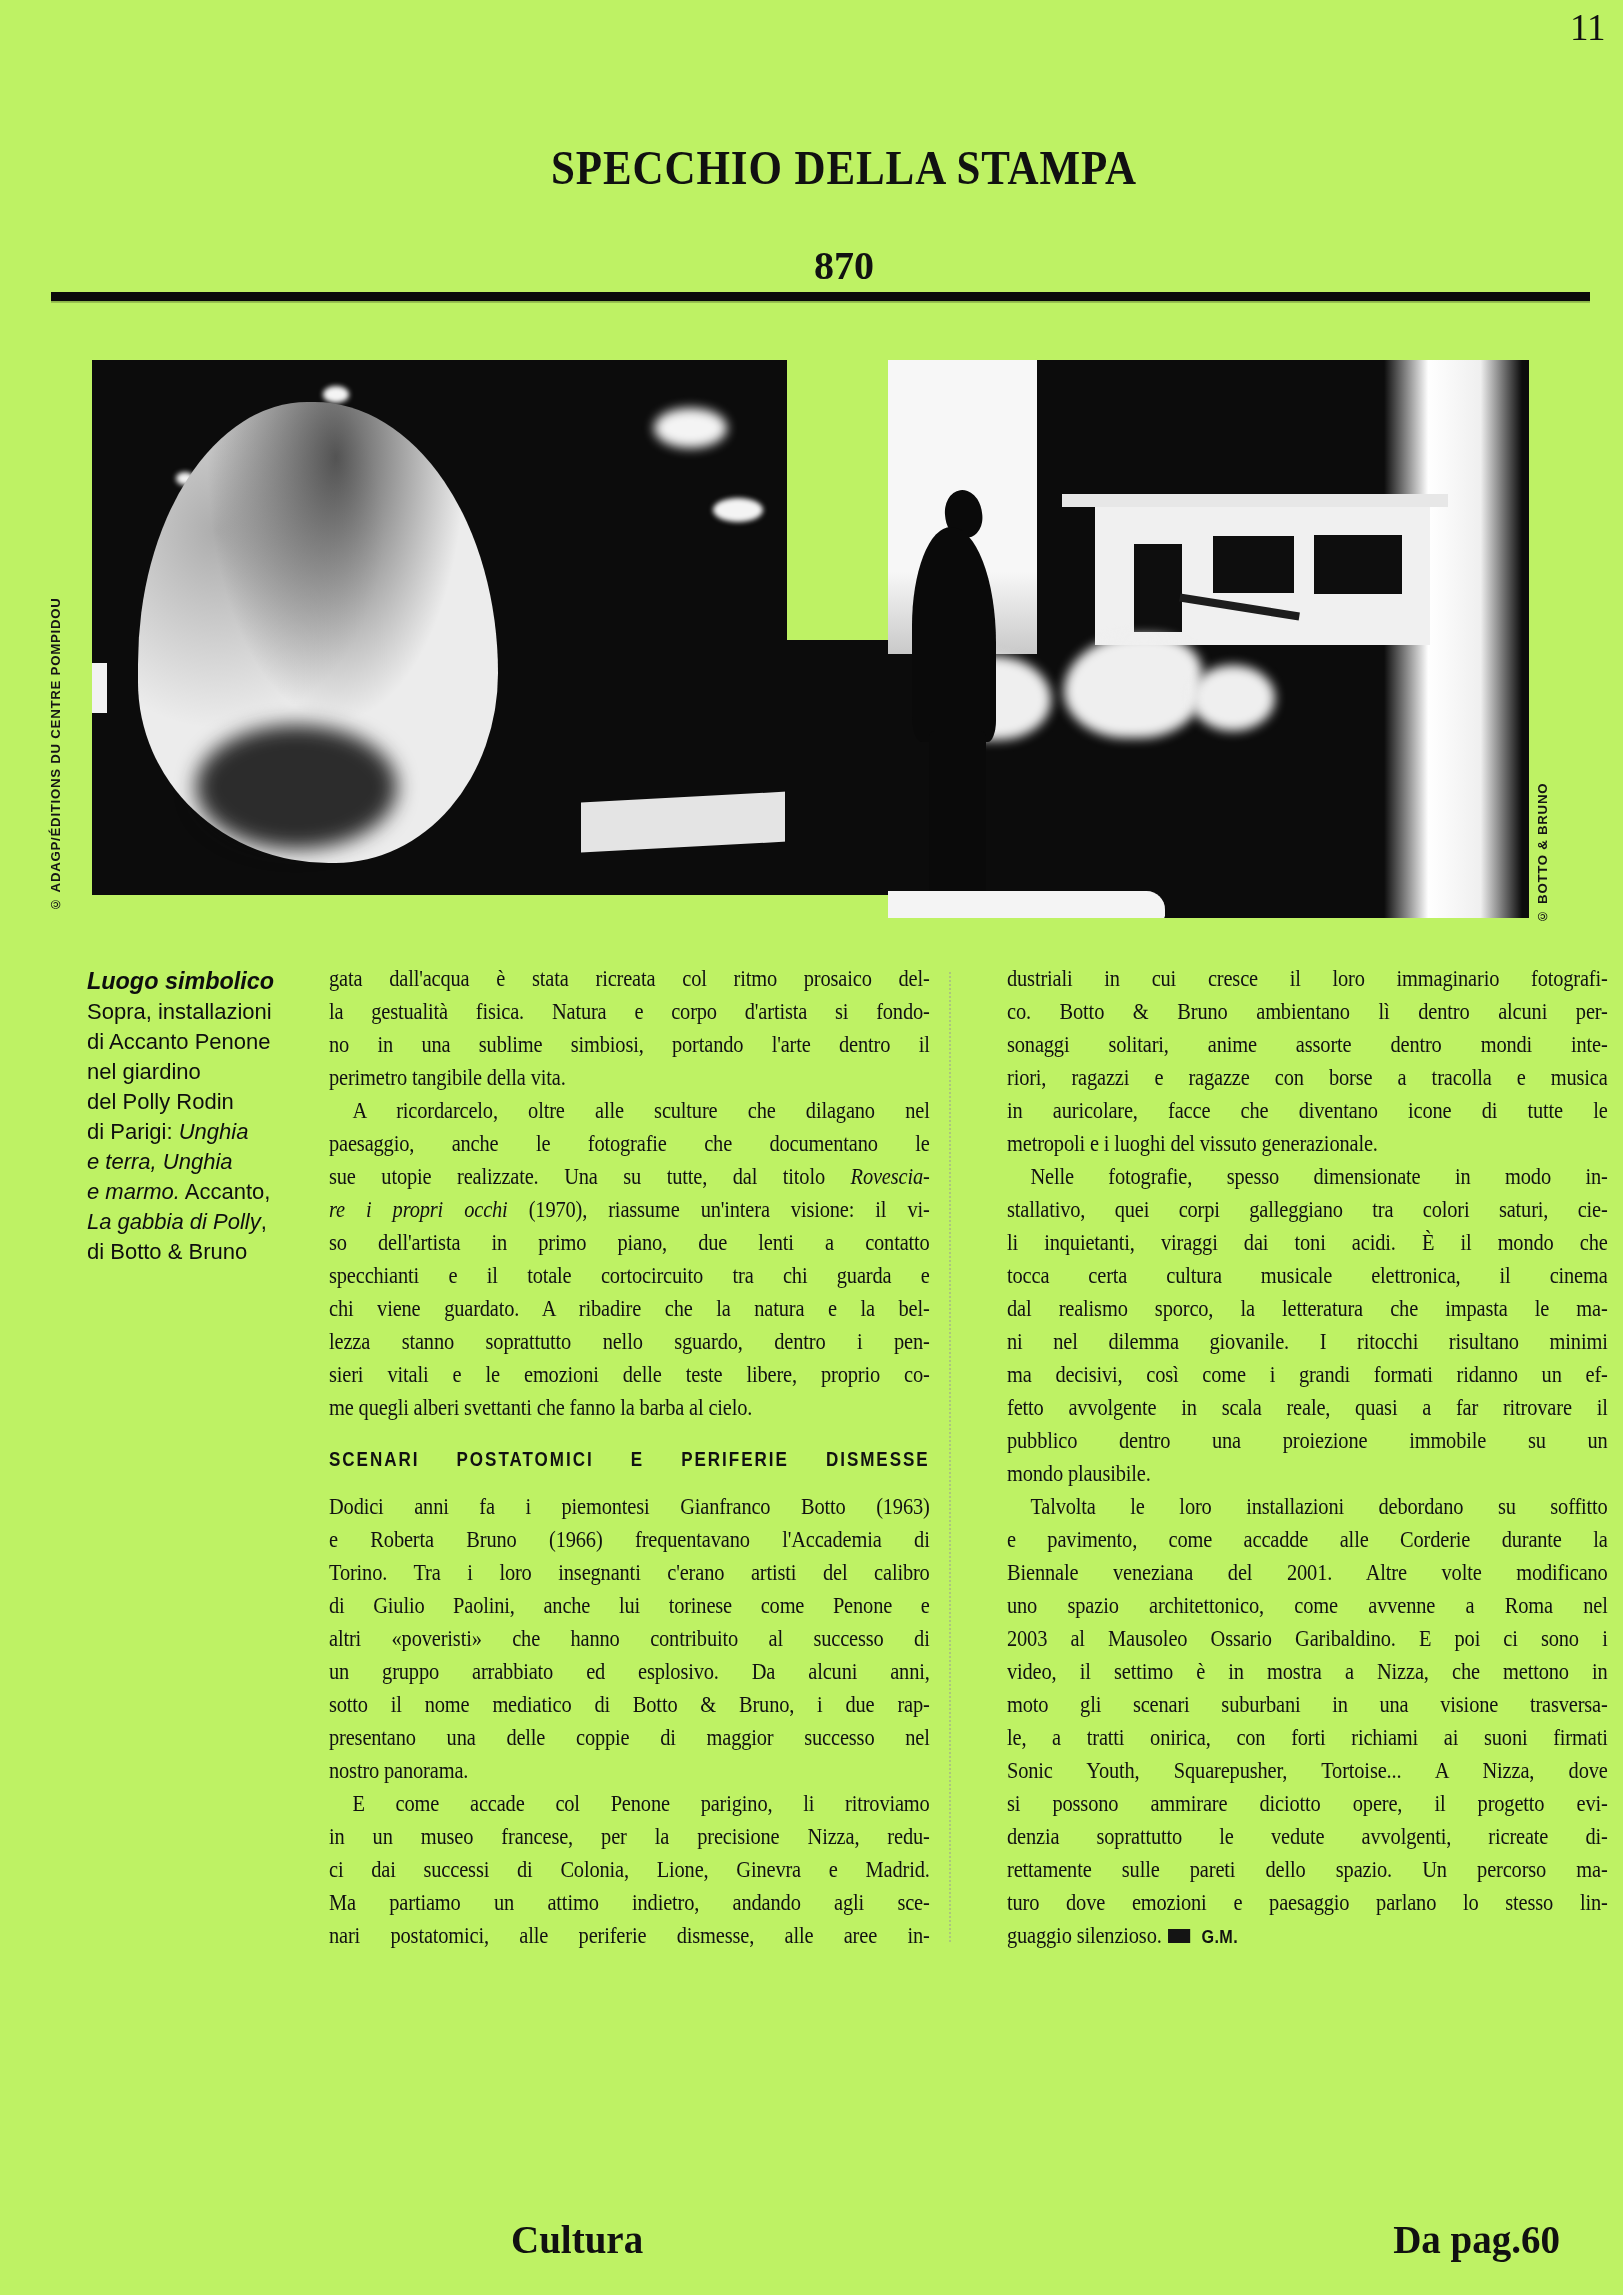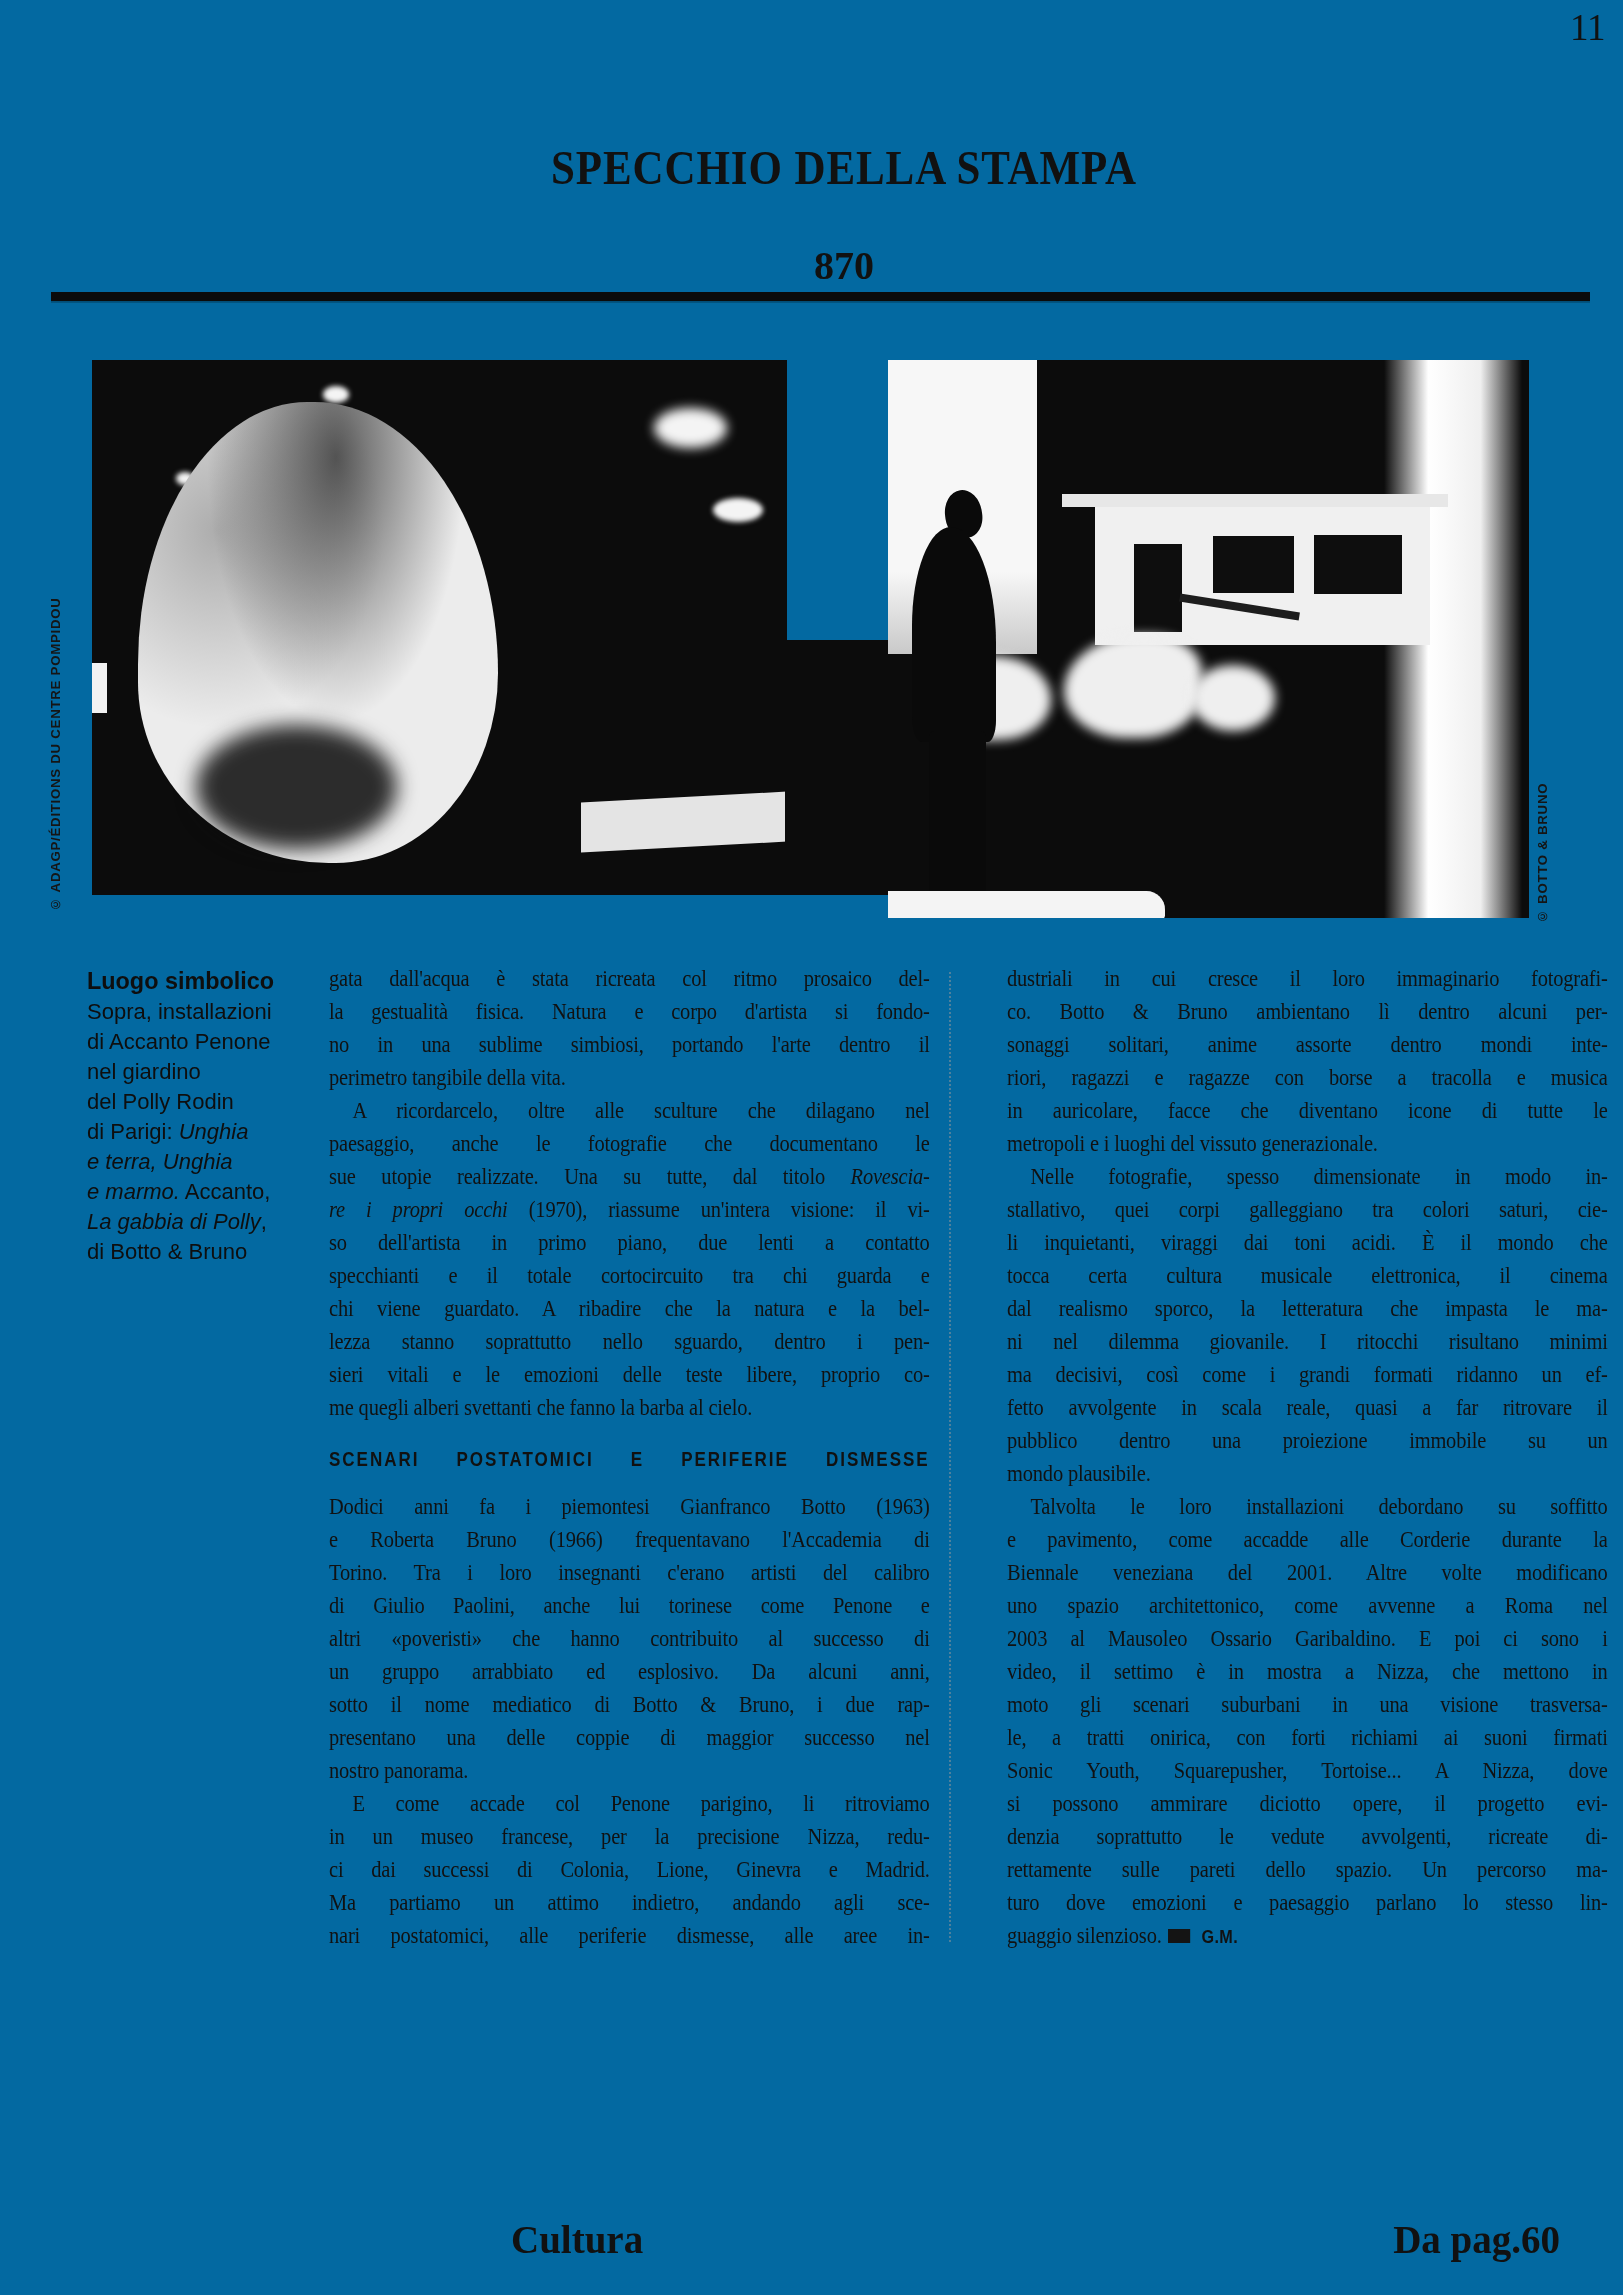--- a/index.html
+++ b/index.html
@@ -1,18 +1,18 @@
 <!DOCTYPE html>
 <html style="font-size:14.7px"><head>
 <meta charset="utf-8">
 <style>
   html,body{margin:0;padding:0;background:#888;}
   .page{
     position:relative;width:1624px;height:2296px;margin:0 auto;
-    background:#0369a1;color:#111;overflow:hidden;
+    background:#bef264;color:#111;overflow:hidden;
     font-family:"Liberation Serif", serif;
   }
   
   .page-number{position:absolute;top:9.2px;right:18.4px;font-size:37px;line-height:1;}
   .hdr{position:absolute;left:64px;right:0;text-align:center;font-weight:bold;}
   .hdr-date{top:55px;font-size:40px;letter-spacing:0.9px;}
   .hdr-masthead{top:140px;font-size:43px;letter-spacing:0.9px;transform:scaleY(1.12);transform-origin:top center;}
   .hdr-issue{top:242px;font-size:40px;}
   .rule{position:absolute;top:292px;left:51px;width:1539px;height:9.2px;background:#0b0b0b;box-shadow:0 1.8px 0 rgba(0,0,0,.25);}
   
@@ -58,21 +58,21 @@
   .pr-bottom-band{position:absolute;left:0;top:531px;width:277px;height:27.5px;background:#f4f4f4;border-radius:0 18.4px 3.7px 0;}
   
   .vcredit{position:absolute;writing-mode:vertical-rl;transform:rotate(180deg);
       font-family:"Liberation Sans", sans-serif;font-weight:bold;font-size:13.3px;
       letter-spacing:0.7px;color:#151515;white-space:nowrap;}
   .credit-left{left:48px;top:580px;height:332px;}
   .credit-right{left:1535px;top:788px;height:136px;}
   
   .caption{position:absolute;left:87px;top:966px;width:234px;
       font-family:"Liberation Sans", sans-serif;font-size:22px;line-height:30px;color:#0e0e0e;}
-  .caption-title{font-weight:bold;font-size:23.4px;line-height:31px;}
+  .caption-title{font-weight:bold;font-size:23.4px;line-height:31px;font-style:italic;}
   .cline{height:30px;overflow:hidden;}
   
   .col{position:absolute;top:962px;}
   .col1{left:329px;width:601px;}
   .col2{left:1007px;width:599px;}
   .col-inner{width:705px;transform:scaleX(0.852);transform-origin:0 0;}
   .tline{font-size:24px;line-height:33px;height:33px;overflow:hidden;
       text-align:justify;text-align-last:justify;letter-spacing:-0.2px;}
   .tline.end{text-align-last:left;}
   .tline.indent{text-indent:27.5px;}

